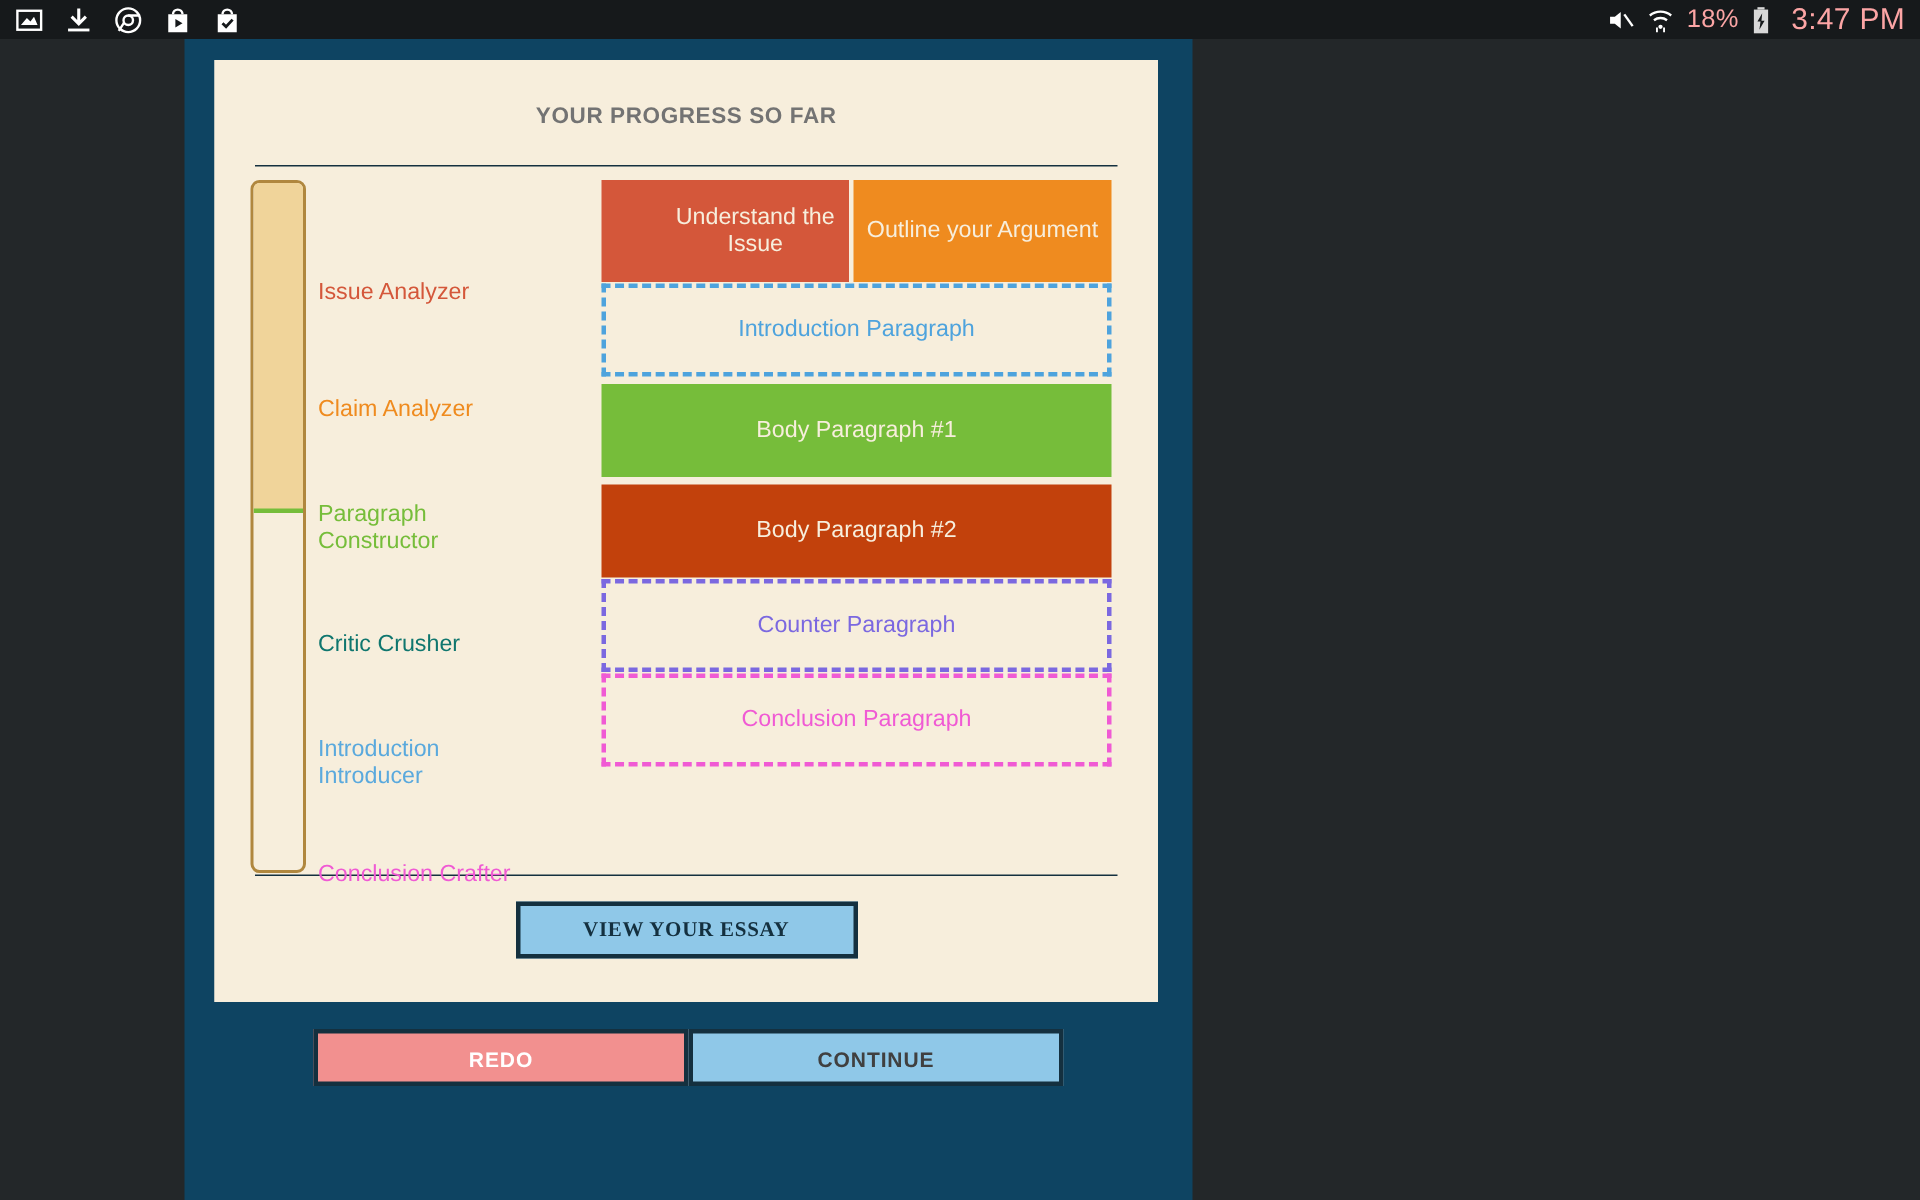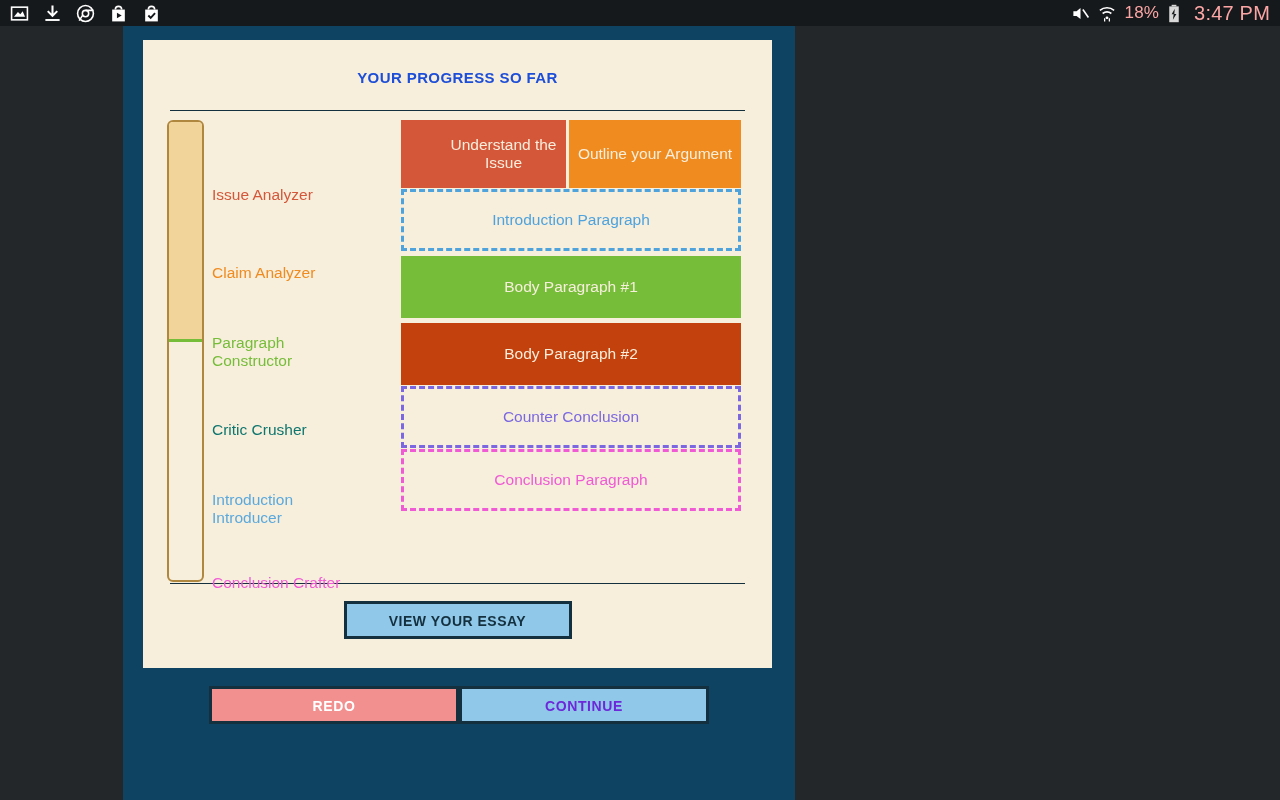--- a/index.html
+++ b/index.html
@@ -37,21 +37,21 @@
 
   
   .card {
     position: absolute; left: 20px; top: 14px;
     width: 629px; height: 628px;
     background: #f7eedc;
     border: 1px solid #f7eedc;
   }
   .card-title {
     text-align: center;
-    color: #1d4ed8;
+    color: #737373;
     font-size: 15px;
     font-weight: bold;
     letter-spacing: .4px;
     margin-top: 28px;
   }
   .rule {
     height: 1px; background: #14303f;
     margin: 24px 26px 0 26px;
   }
   .rule.bottom { margin-top: 0; }
@@ -93,21 +93,21 @@
     display: flex; align-items: center; justify-content: center;
     font-size: 15.5px;
     text-align: center;
   }
   .blk.solid { color: #f7eedc; }
   .blk.dashed { background: transparent; }
 
   .toprow { display: flex; gap: 3px; }
 
   
-  .view-wrap { text-align: center; margin-top: 17px; }
+  .view-wrap { text-align: center; margin-top: 17px; font-family: Liberation Serif, serif; }
   .btn-view {
     display: inline-block;
     width: 228px; height: 38px; line-height: 34px;
     background: #8fc8e8;
     border: 3px solid #14303f;
     color: #14303f;
     font-size: 14px; font-weight: bold; letter-spacing: .5px;
     text-align: center;
     cursor: pointer;
   }
@@ -118,21 +118,21 @@
     width: 672px; height: 50px;
     display: flex; justify-content: center; 
   }
   .btn-big {
     width: 250px; height: 38px; line-height: 34px;
     border: 3px solid #14303f;
     font-size: 14px; font-weight: bold; letter-spacing: .6px;
     text-align: center; cursor: pointer;
   }
   .btn-redo { background: #f2908f; color: #ffffff; }
-  .btn-continue { background: #8fc8e8; color: #6d28d9; }
+  .btn-continue { background: #8fc8e8; color: #404040; }
 </style>
 </head>
 <body>
 
 <div id="root">
 
   <div class="statusbar">
     <div class="sb-left">
       <span class="sb-icon">
         <svg width="19" height="19" viewBox="0 0 24 24">
@@ -220,21 +220,21 @@
           </div>
 
         <div class="blocks" id="blocks">
             <div class="toprow">
               <div class="blk solid" style="width: 165px; height: 68px; background: rgb(212, 87, 58); padding-left: 40px;">Understand the Issue</div>
               <div class="blk solid" style="width: 172px; height: 68px; background: rgb(239, 139, 31);">Outline your Argument</div>
             </div>
             <div class="blk dashed" style="height: 62px; width: 340px; border: 3px dashed rgb(78, 163, 221); color: rgb(78, 163, 221); margin-top: 1px;">Introduction Paragraph</div>
             <div class="blk solid" style="height: 62px; width: 340px; background: rgb(118, 189, 58); color: rgb(247, 238, 220); margin-top: 5px;">Body Paragraph #1</div>
             <div class="blk solid" style="height: 62px; width: 340px; background: #c2410c; color: rgb(247, 238, 220); margin-top: 5px;">Body Paragraph #2</div>
-            <div class="blk dashed" style="height: 62px; width: 340px; border: 3px dashed rgb(123, 104, 224); color: rgb(123, 104, 224); margin-top: 1px;">Counter Conclusion</div>
+            <div class="blk dashed" style="height: 62px; width: 340px; border: 3px dashed rgb(123, 104, 224); color: rgb(123, 104, 224); margin-top: 1px;">Counter Paragraph</div>
             <div class="blk dashed" style="height: 62px; width: 340px; border: 3px dashed rgb(240, 90, 212); color: rgb(240, 90, 212); margin-top: 1px;">Conclusion Paragraph</div>
           </div>
 
       </div>
 
       <div class="rule bottom"></div>
 
       <div class="view-wrap">
         <div class="btn-view">VIEW YOUR ESSAY</div>
       </div>

